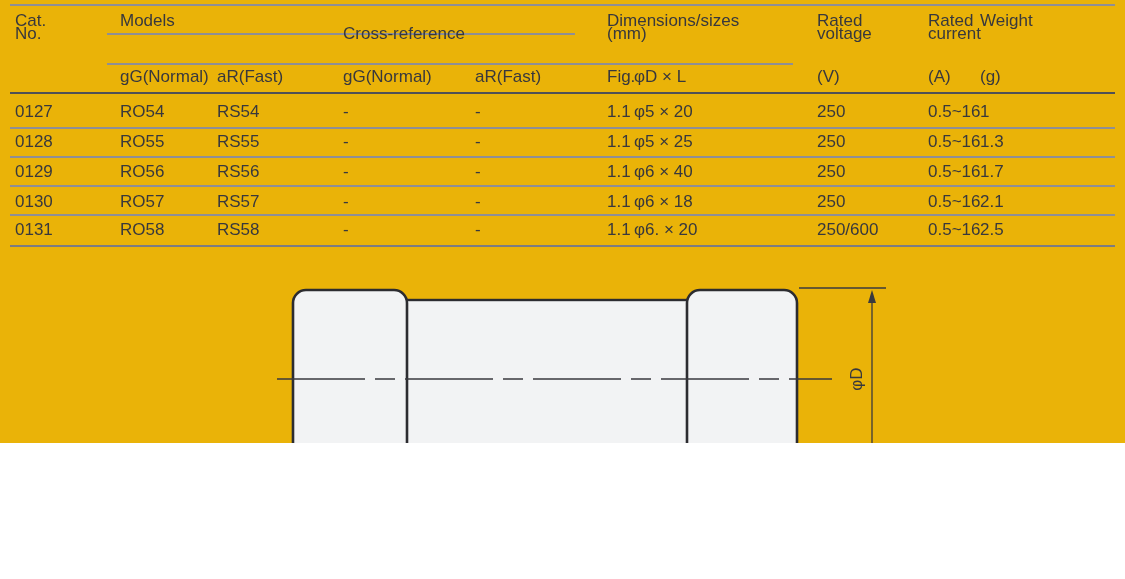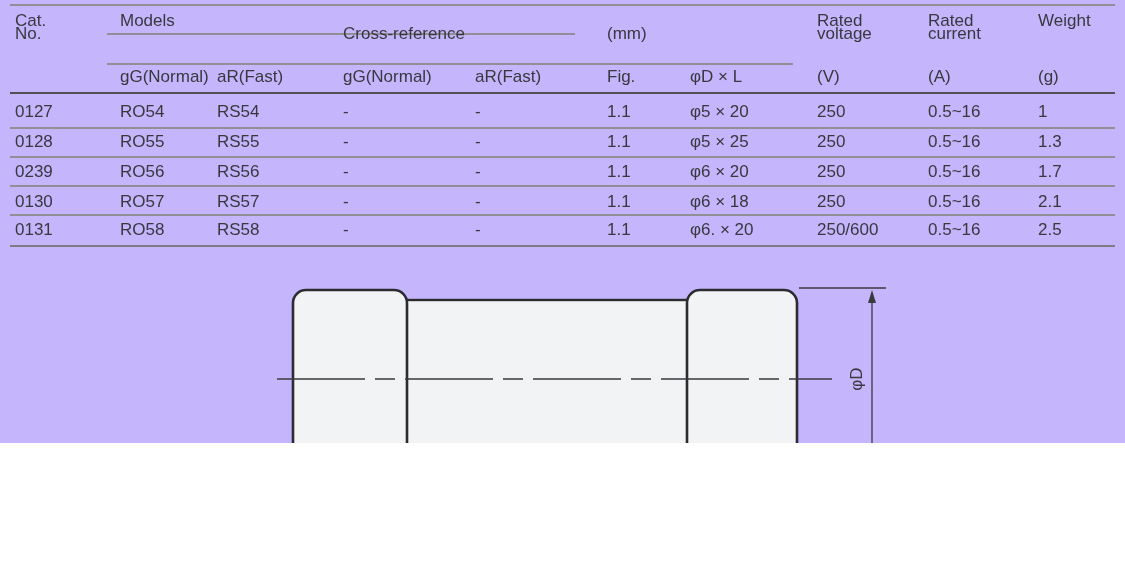--- a/index.html
+++ b/index.html
@@ -1,32 +1,32 @@
 <!DOCTYPE html>
 <html><head>
 <meta charset="utf-8">
 <style>
   html,body { margin:0; padding:0; }
   #page {
     position:relative;
     width:1125px; height:443px;
-    background:#c4b5fd;
+    background:#eab308;
     font-family:"Liberation Sans", sans-serif;
     overflow:hidden;
   }
   .cell {
     position:absolute;
     font-size:17px;
     color:#38383d;
     white-space:pre;
     line-height:20px;
   }
   
   .c1{left:15px}.c2{left:120px}.c3{left:217px}.c4{left:343px}.c5{left:475px}
-  .c6{left:607px}.c7{left:690px}.c8{left:817px}.c9{left:928px}.c10{left:1038px}
+  .c6{left:607px}.c7{left:634px}.c8{left:817px}.c9{left:928px}.c10{left:980px}
   
   .hr1{top:11px}.hr2{top:24px}.hr3{top:67px}
   .r1{top:102px}.r2{top:132px}.r3{top:162px}.r4{top:192px}.r5{top:220px}
   .line { position:absolute; background:#8f8f95; }
   .line.thick { background:#505055; }
   .caption {
     position:absolute; left:460px; top:536px; width:200px;
     text-align:center; font-size:19px; color:#38383d;
   }
   .bottom-strip {
@@ -47,20 +47,21 @@
   <div class="line" style="left:10px; top:127px; width:1105px; height:1.5px;"></div>
   <div class="line" style="left:10px; top:156px; width:1105px; height:1.5px;"></div>
   <div class="line" style="left:10px; top:185px; width:1105px; height:1.5px;"></div>
   <div class="line" style="left:10px; top:214px; width:1105px; height:1.5px;"></div>
   <div class="line" style="left:10px; top:245px; width:1105px; height:1.5px; background:#7c7c82;"></div>
 
   <span class="cell c1 hr1">Cat.</span>
   <span class="cell c1 hr2">No.</span>
   <span class="cell c2 hr1">Models</span>
   <span class="cell c4 hr2">Cross-reference</span>
+  <span class="cell c6 hr1">Dimensions/sizes</span>
   <span class="cell c6 hr2">(mm)</span>
   <span class="cell c8 hr1">Rated</span>
   <span class="cell c8 hr2">voltage</span>
   <span class="cell c8 hr3">(V)</span>
   <span class="cell c9 hr1">Rated</span>
   <span class="cell c9 hr2">current</span>
   <span class="cell c9 hr3">(A)</span>
   <span class="cell c10 hr1">Weight</span>
   <span class="cell c10 hr3">(g)</span>
 
@@ -86,27 +87,27 @@
   <span class="cell c2 r2">RO55</span>
   <span class="cell c3 r2">RS55</span>
   <span class="cell c4 r2">-</span>
   <span class="cell c5 r2">-</span>
   <span class="cell c6 r2">1.1</span>
   <span class="cell c7 r2">φ5 × 25</span>
   <span class="cell c8 r2">250</span>
   <span class="cell c9 r2">0.5~16</span>
   <span class="cell c10 r2">1.3</span>
 
-  <span class="cell c1 r3">0239</span>
+  <span class="cell c1 r3">0129</span>
   <span class="cell c2 r3">RO56</span>
   <span class="cell c3 r3">RS56</span>
   <span class="cell c4 r3">-</span>
   <span class="cell c5 r3">-</span>
   <span class="cell c6 r3">1.1</span>
-  <span class="cell c7 r3">φ6 × 20</span>
+  <span class="cell c7 r3">φ6 × 40</span>
   <span class="cell c8 r3">250</span>
   <span class="cell c9 r3">0.5~16</span>
   <span class="cell c10 r3">1.7</span>
 
   <span class="cell c1 r4">0130</span>
   <span class="cell c2 r4">RO57</span>
   <span class="cell c3 r4">RS57</span>
   <span class="cell c4 r4">-</span>
   <span class="cell c5 r4">-</span>
   <span class="cell c6 r4">1.1</span>

